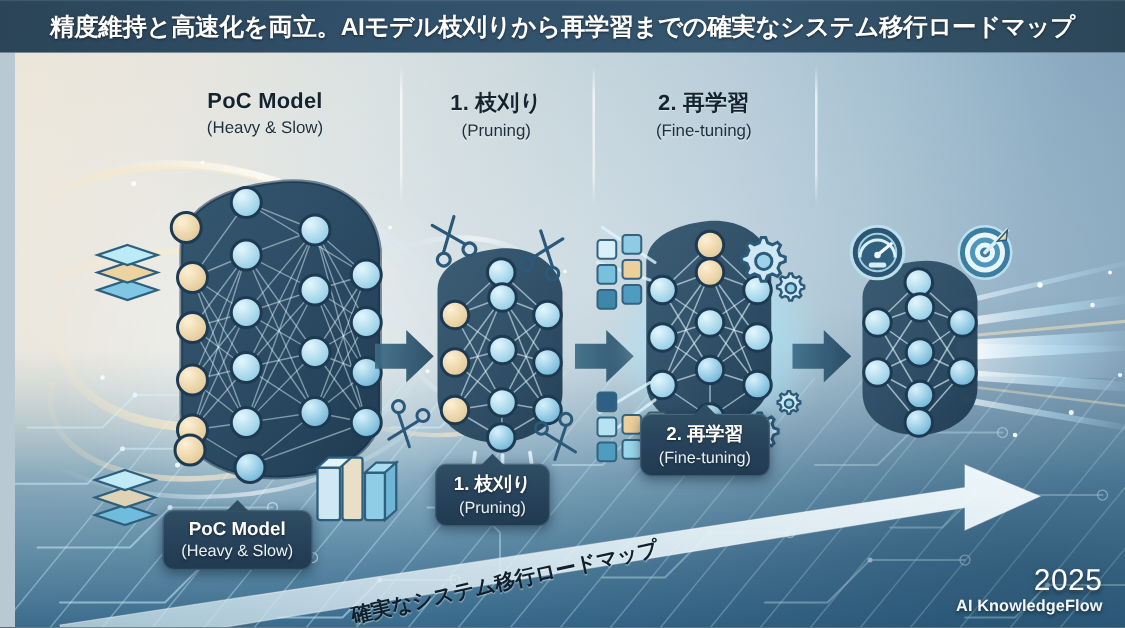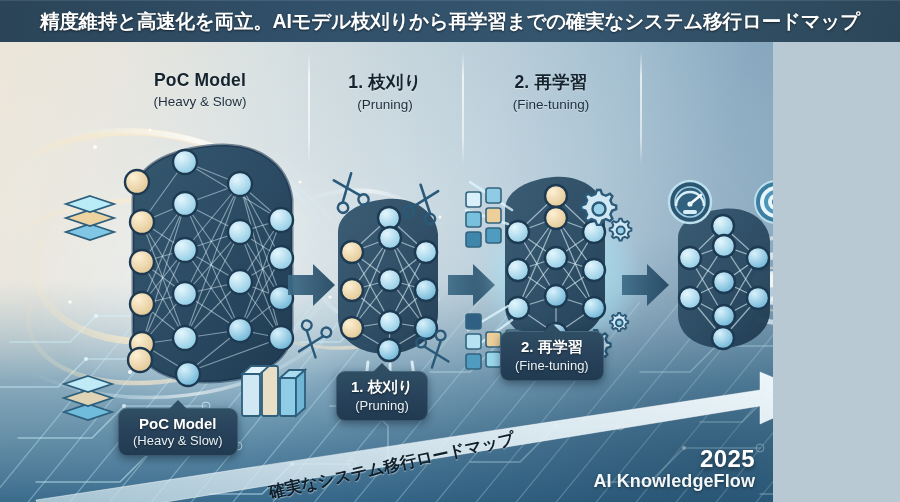--- a/index.html
+++ b/index.html
@@ -14,21 +14,21 @@
     background:linear-gradient(100deg,#2b4457 0%,#31506a 35%,#35566f 65%,#2c4658 100%);
     display:flex;align-items:center;justify-content:center;
     box-shadow:0 1px 0 rgba(255,255,255,.10) inset;
     z-index:40;
   }
   #header-title{
     color:#ffffff;font-size:19.5px;font-weight:bold;letter-spacing:-.2px;
     text-shadow:0 1px 2px rgba(0,0,0,.55);white-space:nowrap;
   }
   
-  #canvas{position:absolute;left:0;top:42px;width:773px;height:460px;overflow:hidden;}
+  #canvas{position:absolute;left:12px;top:42px;width:888px;height:460px;overflow:hidden;}
   .bg{position:absolute;inset:0;}
   #bg-base{
     background:linear-gradient(105deg,#ece6d9 0%,#e6e4dc 14%,#d7dfdf 28%,#c3d3da 43%,
       #b3c9d6 57%,#9fbcce 70%,#89a9c0 84%,#7e9fb6 100%);
   }
   #bg-vignette{
     background:radial-gradient(130% 95% at 48% 38%,rgba(255,255,255,.30) 0%,rgba(255,255,255,0) 55%),
                radial-gradient(100% 80% at 92% 90%,rgba(24,58,84,.45) 0%,rgba(24,58,84,0) 60%);
   }
   
@@ -56,23 +56,23 @@
     text-shadow:0 1px 2px rgba(0,0,0,.5);}
   .badge .b2{color:#e8f1f6;font-size:13px;margin-top:1px;white-space:nowrap;
     text-shadow:0 1px 2px rgba(0,0,0,.45);}
   .badge .tail{
     position:absolute;top:-8px;left:50%;margin-left:-9px;
     width:0;height:0;border-left:9px solid transparent;border-right:9px solid transparent;
     border-bottom:9px solid #2f4e63;
   }
   
   #brand{position:absolute;right:18px;bottom:10px;text-align:right;z-index:35;}
-  #brand .year{color:#fff;font-size:24px;font-weight:bold;letter-spacing:.4px;
+  #brand .year{color:#fff;font-size:24px;font-weight:normal;letter-spacing:.4px;
     text-shadow:0 2px 4px rgba(0,0,0,.5);line-height:1.05;}
-  #brand .name{color:#f2f7fa;font-size:18px;font-weight:bold;letter-spacing:.1px;
+  #brand .name{color:#f2f7fa;font-size:13px;font-weight:bold;letter-spacing:.1px;
     text-shadow:0 1px 3px rgba(0,0,0,.5);}
   
   #roadmap-label{
     position:absolute;z-index:30;left:392px;top:424px;
     transform:translate(-50%,-50%) rotate(-12.5deg);
     color:#0f1f2b;font-size:16.5px;font-weight:bold;white-space:nowrap;
     text-shadow:0 1px 1px rgba(255,255,255,.5);
   }
   svg{display:block;}
   .nosel{user-select:none;}

